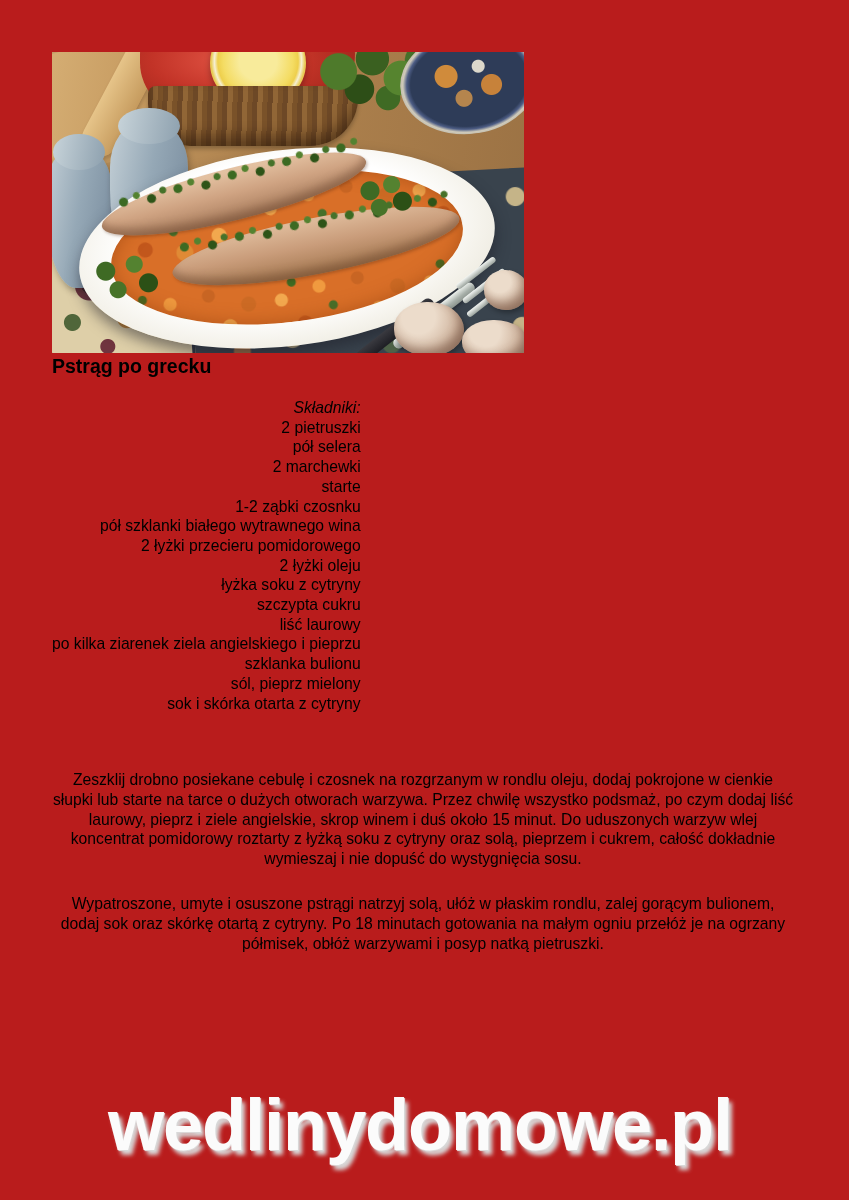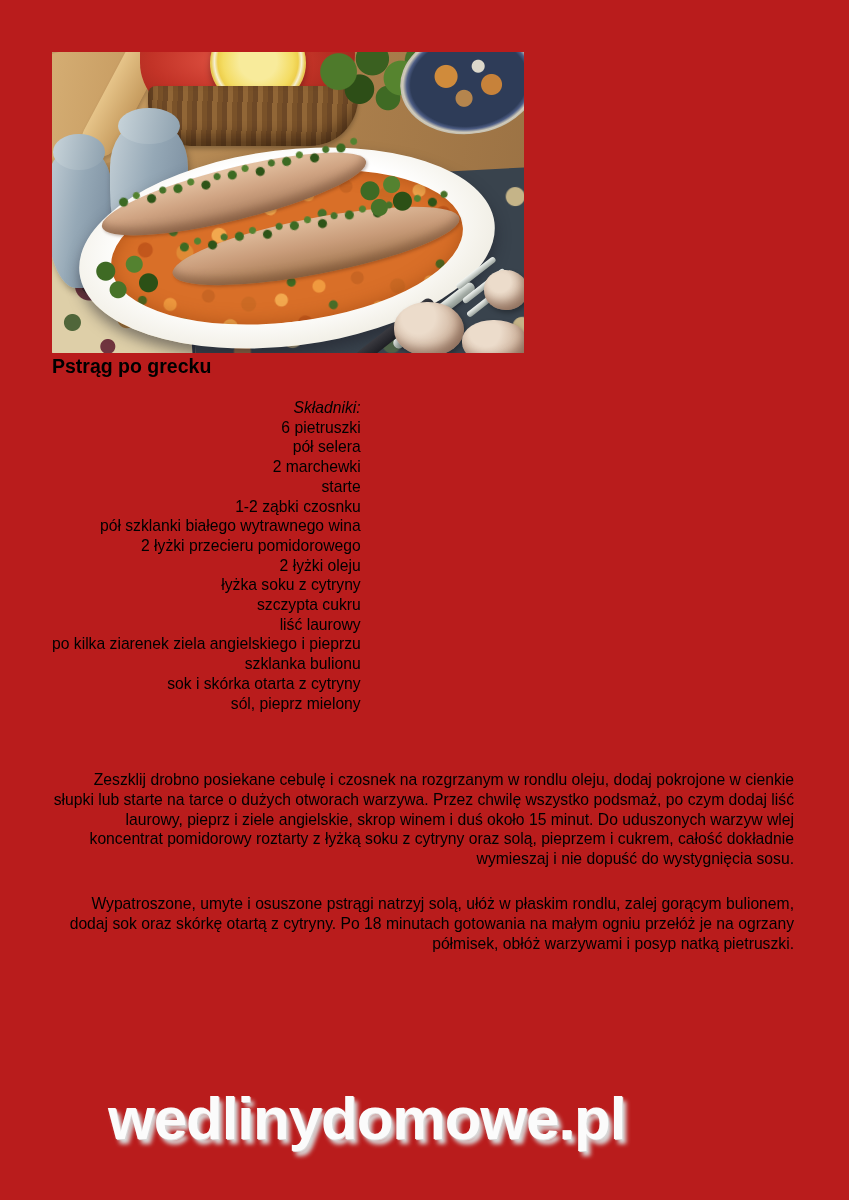--- a/index.html
+++ b/index.html
@@ -155,29 +155,29 @@
     white-space: nowrap;
   }
   .ingredients {
     position: absolute; left: 52px; top: 398px;
     font-size: 15.7px; line-height: 19.7px; text-align: right;
   }
   .ingredients-heading { font-style: italic; }
   .para {
     position: absolute; left: 52px; width: 742px;
     font-size: 15.7px; line-height: 19.8px;
-    text-align: right;
+    text-align: center;
   }
   .para1 { top: 770px; }
   .para2 { top: 894px; }
 
   
   .watermark {
     position: absolute; left: 108px; top: 1084px;
-    font-size: 60px; font-weight: bold; letter-spacing: -1px;
+    font-size: 72px; font-weight: bold; letter-spacing: -1px;
     color: #fbfbfb;
     text-shadow: 4px 5px 4px #d8d8d8, 1px 1px 1px #ececec;
     white-space: nowrap;
   }
 </style>
 </head>
 <body>
 
 <div class="page">
 
@@ -209,35 +209,35 @@
     <div class="p-knife"></div>
     <div class="p-garlic p-garlic1"></div>
     <div class="p-garlic p-garlic2"></div>
     <div class="p-garlic p-garlic3"></div>
   </div>
 
   <div class="title">Pstrąg po grecku</div>
 
   <div class="ingredients">
     <div class="ingredients-heading">Składniki:</div>
-    <div>6 pietruszki</div>
+    <div>2 pietruszki</div>
     <div>pół selera</div>
     <div>2 marchewki</div>
     <div>starte</div>
     <div>1-2 ząbki czosnku</div>
     <div>pół szklanki białego wytrawnego wina</div>
     <div>2 łyżki przecieru pomidorowego</div>
     <div>2 łyżki oleju</div>
     <div>łyżka soku z cytryny</div>
     <div>szczypta cukru</div>
     <div>liść laurowy</div>
     <div>po kilka ziarenek ziela angielskiego i pieprzu</div>
     <div>szklanka bulionu</div>
+    <div>sól, pieprz mielony</div>
     <div>sok i skórka otarta z cytryny</div>
-    <div>sól, pieprz mielony</div>
   </div>
 
   <div class="para para1">Zeszklij drobno posiekane cebulę i czosnek na rozgrzanym w rondlu oleju, dodaj pokrojone w cienkie słupki lub starte na tarce o dużych otworach warzywa. Przez chwilę wszystko podsmaż, po czym dodaj liść laurowy, pieprz i ziele angielskie, skrop winem i duś około 15 minut. Do uduszonych warzyw wlej koncentrat pomidorowy roztarty z łyżką soku z cytryny oraz solą, pieprzem i cukrem, całość dokładnie wymieszaj i nie dopuść do wystygnięcia sosu.</div>
   <div class="para para2">Wypatroszone, umyte i osuszone pstrągi natrzyj solą, ułóż w płaskim rondlu, zalej gorącym bulionem, dodaj sok oraz skórkę otartą z cytryny. Po 18 minutach gotowania na małym ogniu przełóż je na ogrzany półmisek, obłóż warzywami i posyp natką pietruszki.</div>
 
   <div class="watermark">wedlinydomowe.pl</div>
 
 </div>
 
 </body></html>

